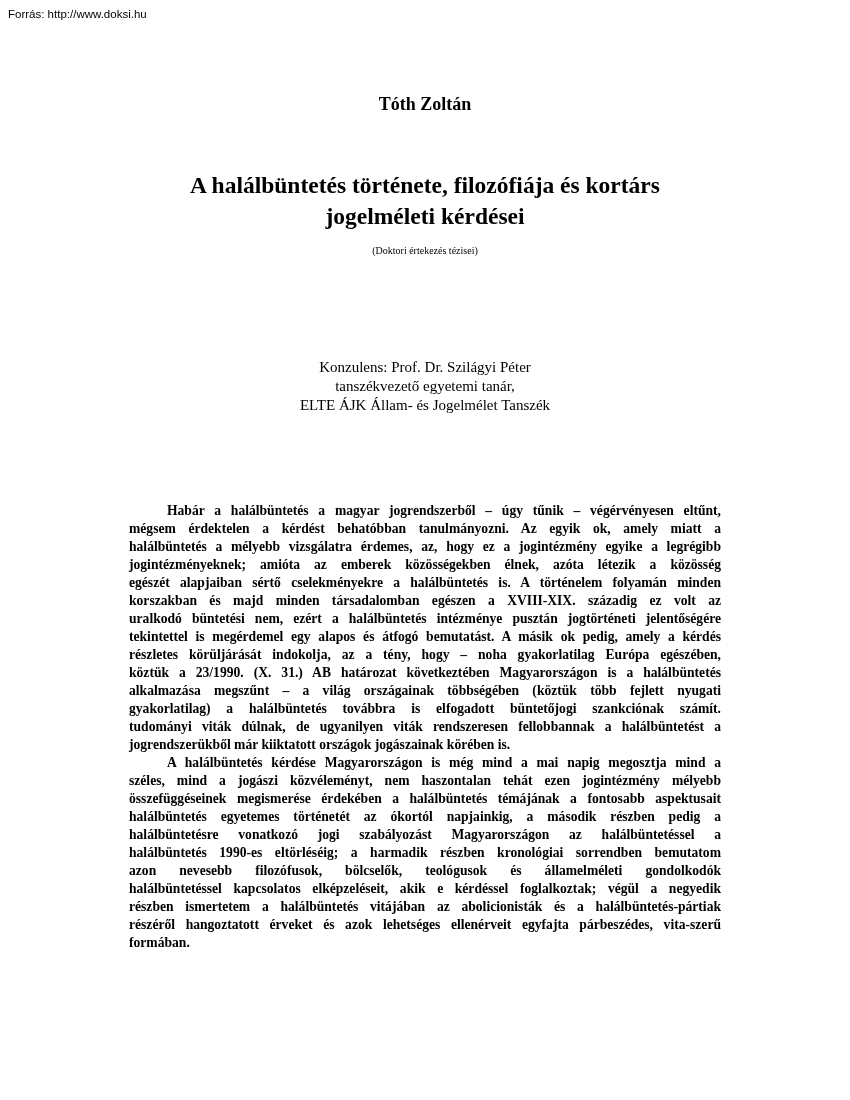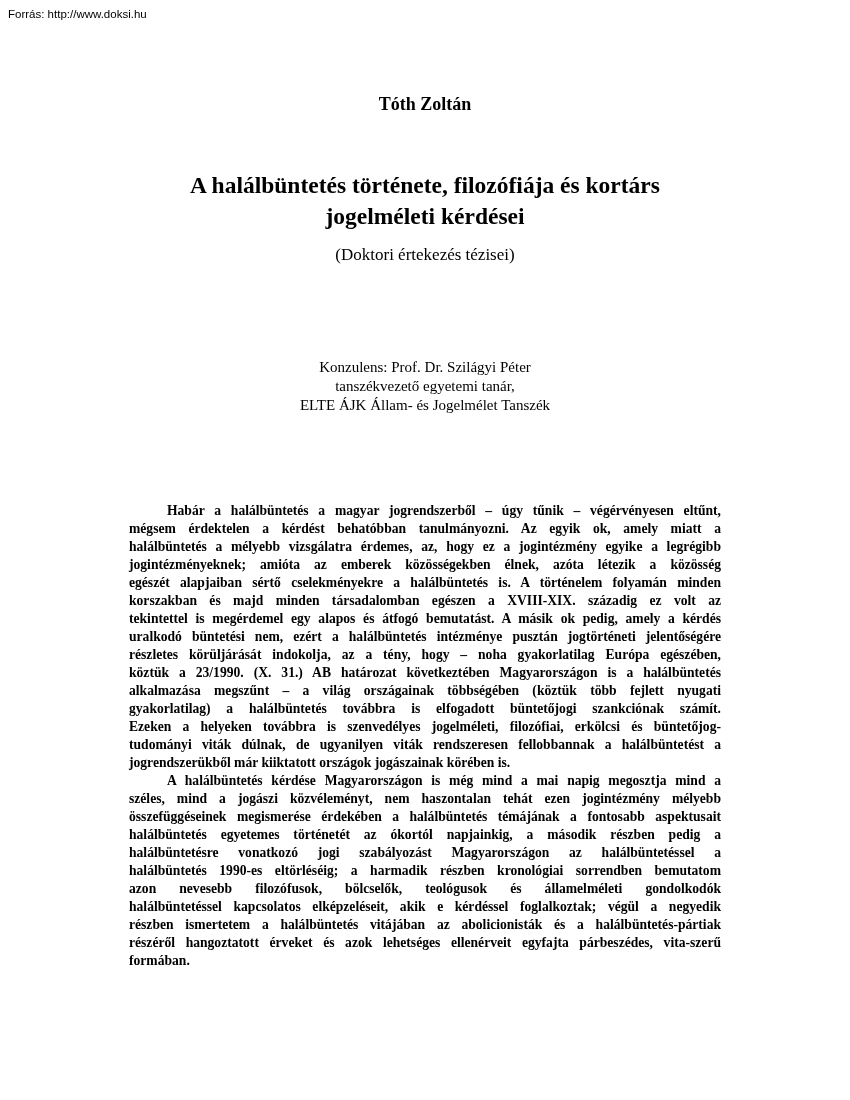--- a/index.html
+++ b/index.html
@@ -36,21 +36,21 @@
     text-align: center;
     font-size: 23.5px;
     line-height: 30.5px;
     font-weight: bold;
   }
   .subtitle {
     position: absolute;
     top: 245px;
     left: 0; right: 0;
     text-align: center;
-    font-size: 17px;
+    font-size: 10px;
   }
   .advisor {
     position: absolute;
     top: 358px;
     left: 0; right: 0;
     text-align: center;
     font-size: 15px;
     line-height: 19px;
   }
   .docbody {
@@ -94,27 +94,26 @@
   </div>
 
   <div class="docbody">
       <div class="para">
         <div class="bline first">Habár a halálbüntetés a magyar jogrendszerből – úgy tűnik – végérvényesen eltűnt,</div>
         <div class="bline">mégsem érdektelen a kérdést behatóbban tanulmányozni. Az egyik ok, amely miatt a</div>
         <div class="bline">halálbüntetés a mélyebb vizsgálatra érdemes, az, hogy ez a jogintézmény egyike a legrégibb</div>
         <div class="bline">jogintézményeknek; amióta az emberek közösségekben élnek, azóta létezik a közösség</div>
         <div class="bline">egészét alapjaiban sértő cselekményekre a halálbüntetés is. A történelem folyamán minden</div>
         <div class="bline">korszakban és majd minden társadalomban egészen a XVIII-XIX. századig ez volt az</div>
+        <div class="bline">uralkodó büntetési nem, ezért a halálbüntetés intézménye pusztán jogtörténeti jelentőségére</div>
         <div class="bline">tekintettel is megérdemel egy alapos és átfogó bemutatást. A másik ok pedig, amely a kérdés</div>
-        <div class="bline">uralkodó büntetési nem, ezért a halálbüntetés intézménye pusztán jogtörténeti jelentőségére</div>
         <div class="bline">részletes körüljárását indokolja, az a tény, hogy – noha gyakorlatilag Európa egészében,</div>
         <div class="bline">köztük a 23/1990. (X. 31.) AB határozat következtében Magyarországon is a halálbüntetés</div>
         <div class="bline">alkalmazása megszűnt – a világ országainak többségében (köztük több fejlett nyugati</div>
         <div class="bline">gyakorlatilag) a halálbüntetés továbbra is elfogadott büntetőjogi szankciónak számít.</div>
-        <div class="bline">Ezeken a helyeken továbbra is szenvedélyes jogelméleti, filozófiai, erkölcsi és büntetőjog-</div>
         <div class="bline">tudományi viták dúlnak, de ugyanilyen viták rendszeresen fellobbannak a halálbüntetést a</div>
         <div class="bline last">jogrendszerükből már kiiktatott országok jogászainak körében is.</div>
       </div>
       <div class="para">
         <div class="bline first">A halálbüntetés kérdése Magyarországon is még mind a mai napig megosztja mind a</div>
         <div class="bline">széles, mind a jogászi közvéleményt, nem haszontalan tehát ezen jogintézmény mélyebb</div>
         <div class="bline">összefüggéseinek megismerése érdekében a halálbüntetés témájának a fontosabb aspektusait</div>
         <div class="bline">halálbüntetés egyetemes történetét az ókortól napjainkig, a második részben pedig a</div>
         <div class="bline">halálbüntetésre vonatkozó jogi szabályozást Magyarországon az halálbüntetéssel a</div>
         <div class="bline">halálbüntetés 1990-es eltörléséig; a harmadik részben kronológiai sorrendben bemutatom</div>

